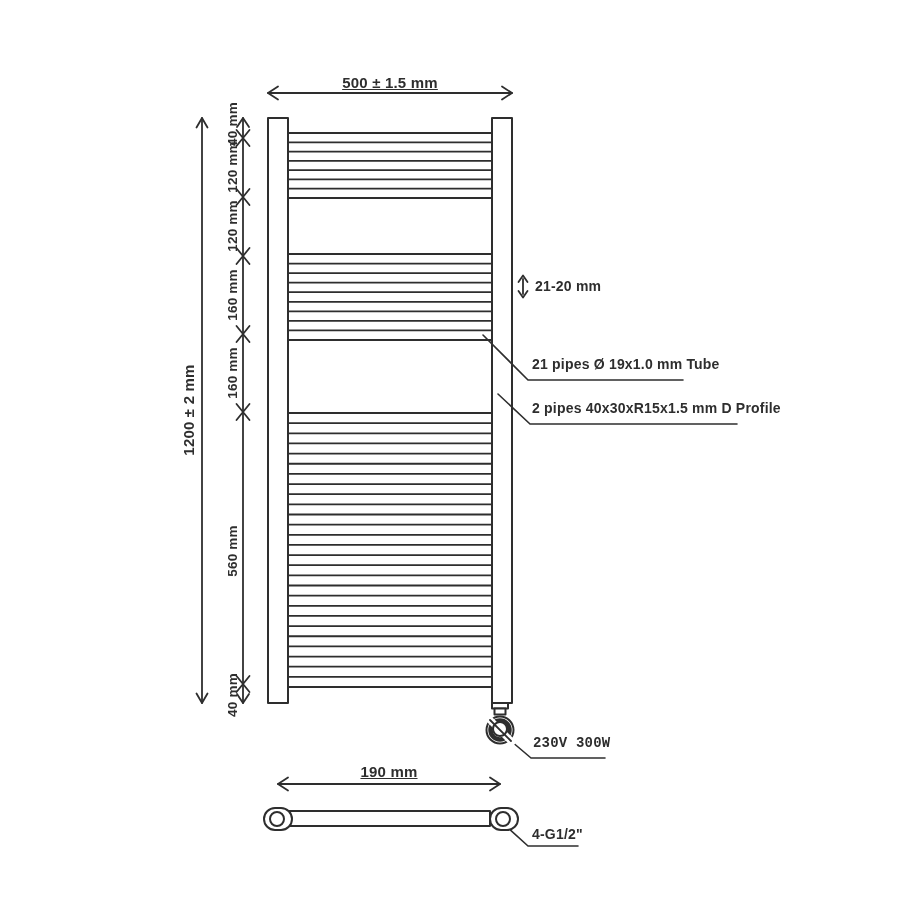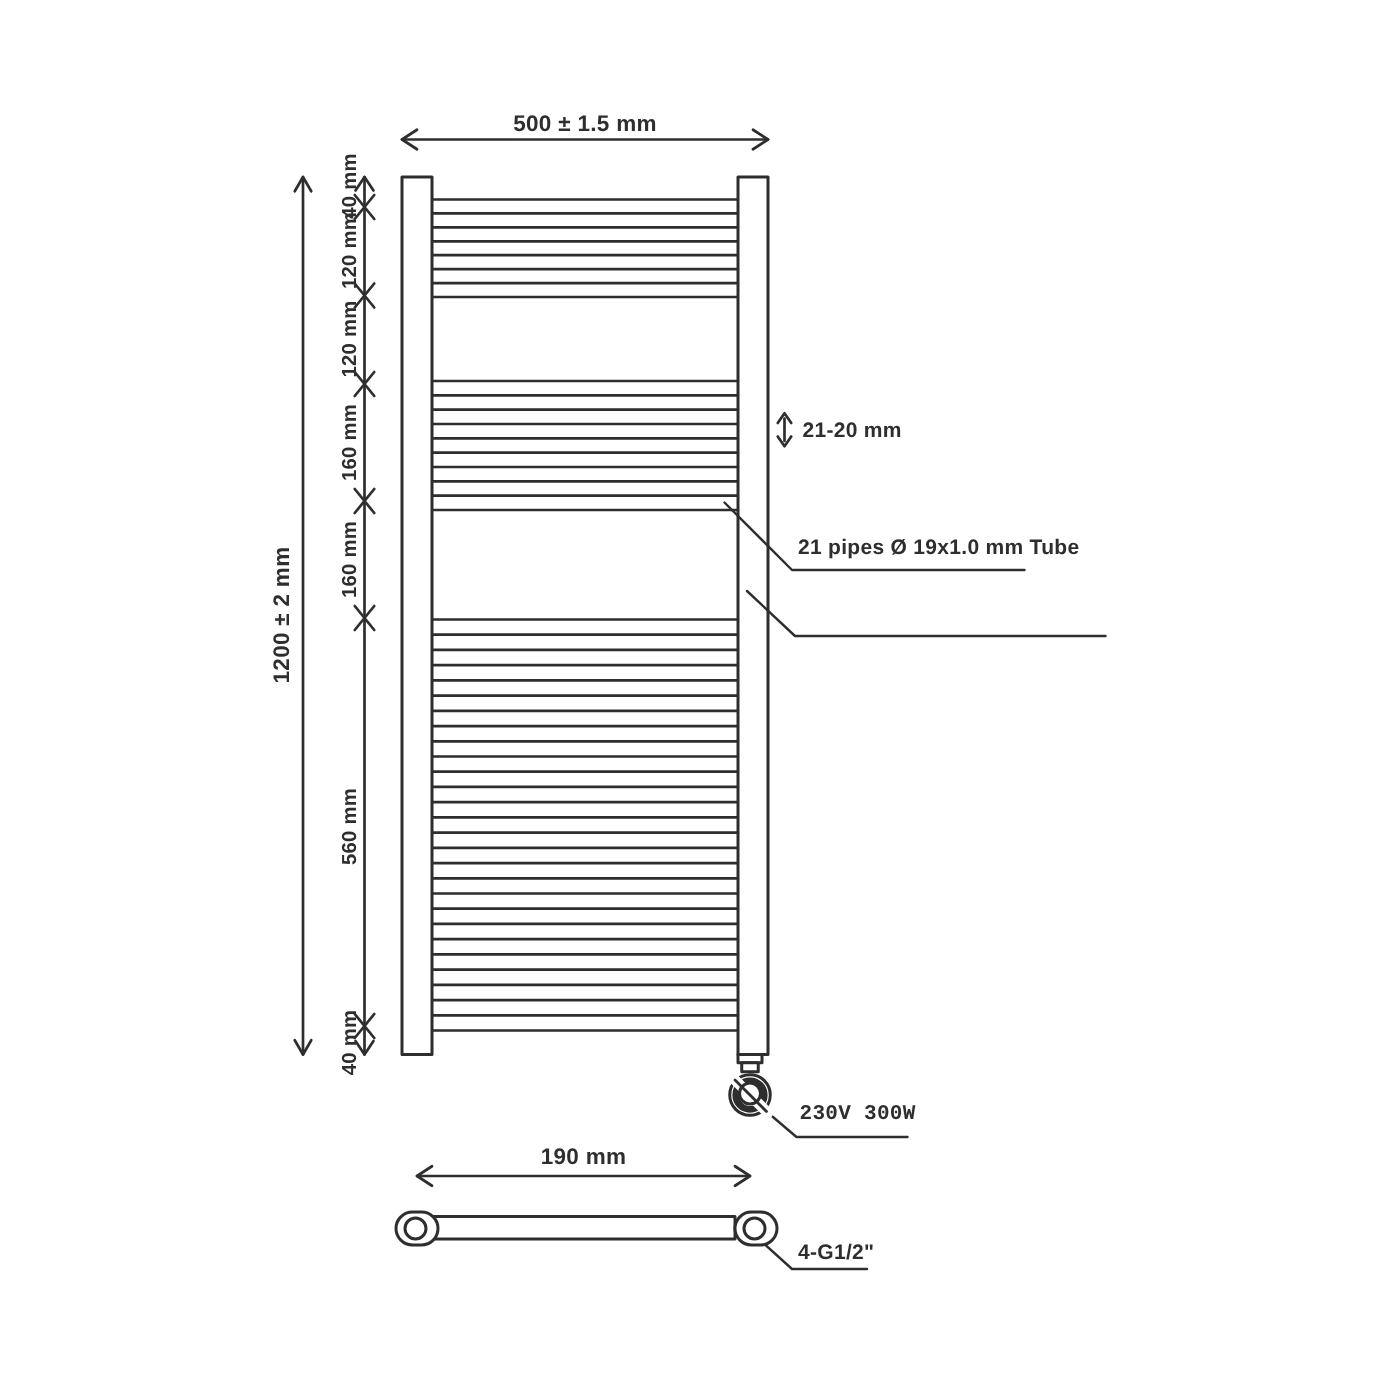--- a/index.html
+++ b/index.html
@@ -5,21 +5,21 @@
   html,body{margin:0;padding:0;background:#ffffff;}
   .canvas{
     position:relative;width:922px;height:922px;background:#ffffff;overflow:hidden;
     font-family:"Liberation Sans","DejaVu Sans",sans-serif;color:#2e2e2e;
   }
   svg{position:absolute;left:0;top:0;}
   .lbl{
     position:absolute;font-size:14px;font-weight:600;letter-spacing:.2px;
     color:#2e2e2e;white-space:nowrap;line-height:1.2;
   }
-  .lbl.center{text-align:center;}
+  .lbl.center{text-align:center;text-decoration:underline;}
   .lbl.dim{font-size:15px;}
   .vlabel{
     position:absolute;font-size:13.5px;font-weight:600;letter-spacing:.2px;
     color:#2e2e2e;white-space:nowrap;line-height:1;
     transform:translate(-50%,-50%) rotate(-90deg);
   }
 </style>
 </head>
 <body>
 
@@ -152,20 +152,21 @@
   <div class="vlabel" style="left:233px;top:226px;">120 mm</div>
   <div class="vlabel" style="left:233px;top:295px;">160 mm</div>
   <div class="vlabel" style="left:233px;top:373px;">160 mm</div>
   <div class="vlabel" style="left:233px;top:551px;">560 mm</div>
   <div class="vlabel" style="left:233px;top:695px;">40 mm</div>
 
   <div class="lbl" style="left:535px;top:278px;">21-20 mm</div>
 
   <div class="lbl" style="left:532px;top:356px;">21 pipes Ø 19x1.0 mm Tube</div>
 
+  <div class="lbl" style="left:532px;top:400px;">2 pipes 40x30xR15x1.5 mm D Profile</div>
 
   <div class="lbl" style="left:533px;top:735px;font-family:Liberation Mono, monospace;">230V 300W</div>
 
   <div class="lbl dim center" style="left:289px;top:763px;width:200px;">190 mm</div>
 
   <div class="lbl" style="left:532px;top:826px;">4-G1/2"</div>
 
 </div>
 
 </body></html>

